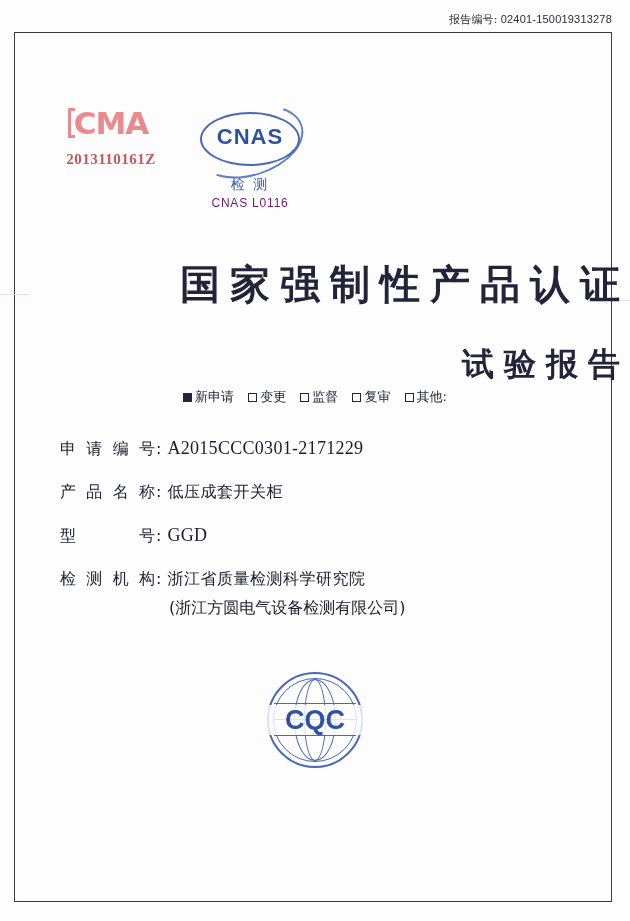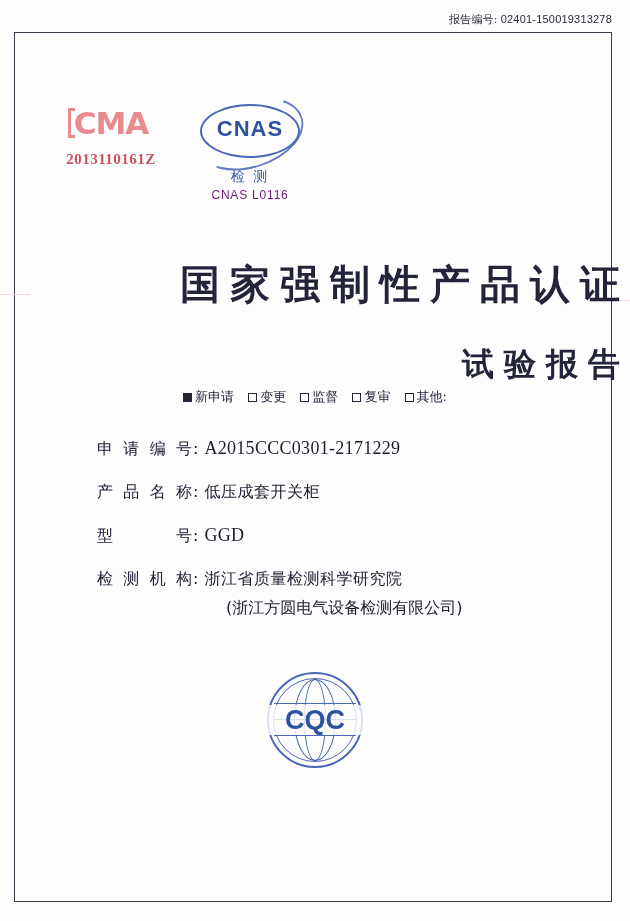--- a/index.html
+++ b/index.html
@@ -111,21 +111,21 @@
     font-family: "Liberation Serif", serif;
     font-weight: bold;
     font-size: 15px;
     color: #c9555c;
     letter-spacing: 0.5px;
   }
 
   .cnas-wrap {
     position: absolute;
     left: 180px;
-    top: 8px;
+    top: 16px;
     width: 140px;
     text-align: center;
   }
   .cnas-badge {
     position: relative;
     width: 110px;
     height: 72px;
     margin: 0 auto;
   }
   .cnas-badge .oval {
@@ -236,21 +236,21 @@
   .fields {
     position: absolute;
     left: 0;
     top: 438px;
     width: 100%;
   }
   .field {
     display: flex;
     align-items: baseline;
     justify-content: flex-start;
-    padding-left: 97px;
+    padding-left: 60px;
     margin-bottom: 22px;
     font-size: 17px;
   }
   .field .f-label {
     font-family: "DejaVu Sans", sans-serif;
     font-size: 16px;
     color: #23233a;
     width: 96px;
     flex: 0 0 96px;
     letter-spacing: 1px;
@@ -268,24 +268,23 @@
     font-size: 18px;
     color: #1c1c2c;
     letter-spacing: 0.3px;
   }
   .field .f-value.cn {
     font-family: "DejaVu Sans", sans-serif;
     font-size: 16px;
     letter-spacing: 0.5px;
   }
   .field-sub {
-    padding-left: 108px;
+    padding-left: 67px;
     margin-top: -14px;
     margin-bottom: 20px;
-    margin-left: 16px;
   }
   .field-sub .f-value {
     display: inline-block;
     margin-left: 102px;
     font-family: "DejaVu Sans", sans-serif;
     font-size: 16px;
     color: #1c1c2c;
   }
 
   

